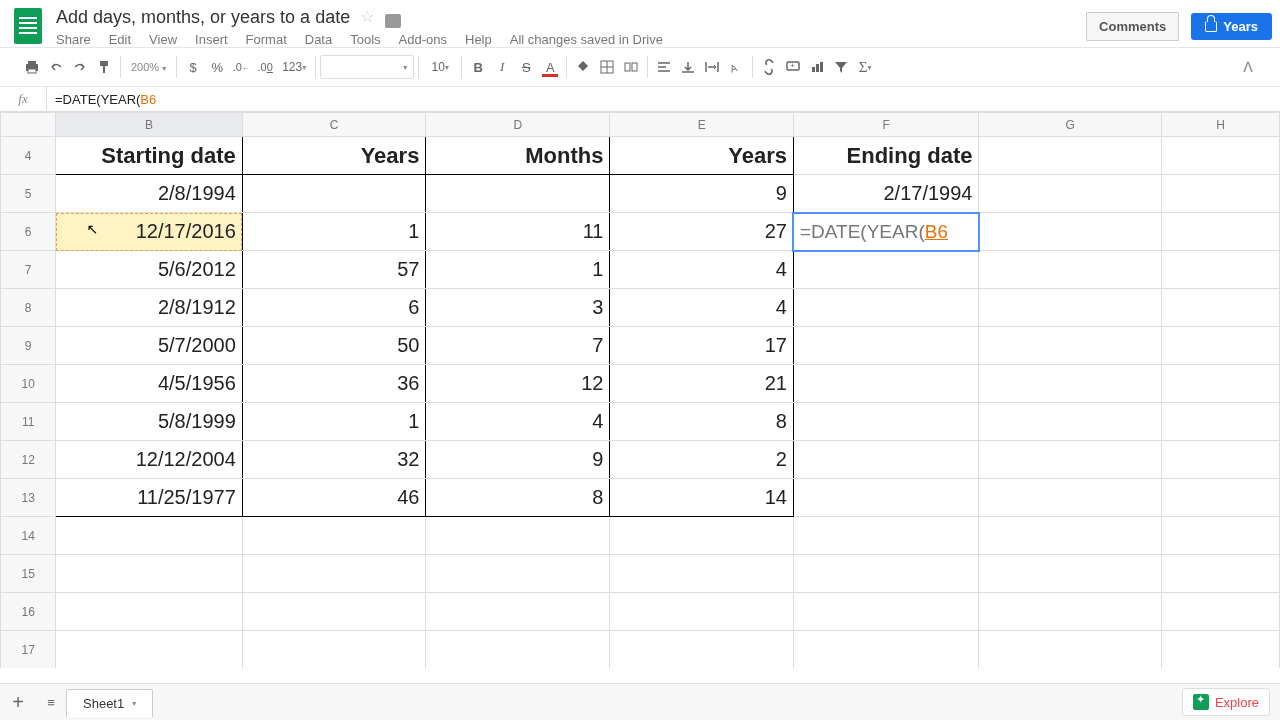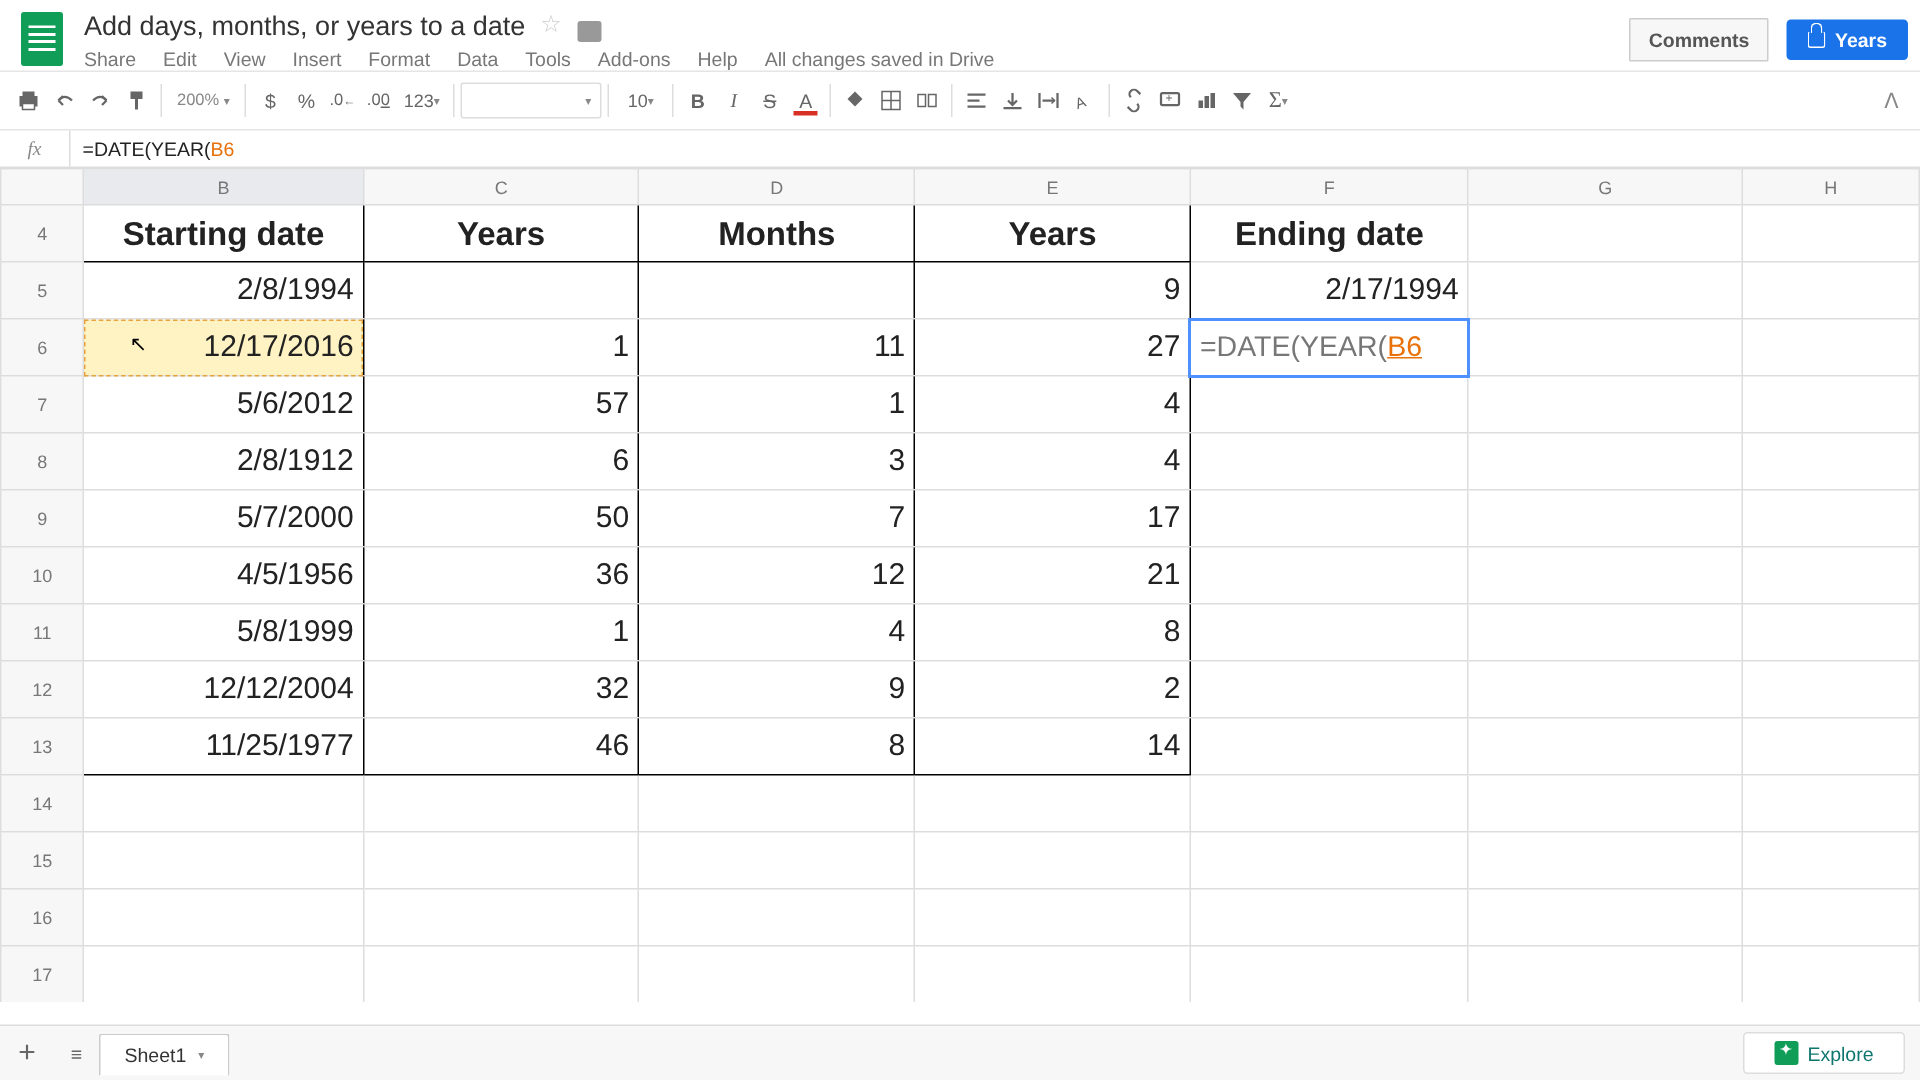--- a/index.html
+++ b/index.html
@@ -12,48 +12,48 @@
 .star{color:#ccc;font-size:16px}
 .folder{width:16px;height:14px;background:#999;border-radius:2px;display:inline-block}
 .menurow{display:flex;align-items:center;gap:18px;color:#777;font-size:13px;margin-top:4px}
 .menurow span{cursor:pointer}
 .save-status{color:#777;margin-left:0}
 .topright{display:flex;align-items:center;gap:12px;padding-top:6px}
 .btn-comments{border:1px solid #ccc;border-radius:1px;padding:6px 12px;font-size:13px;font-weight:bold;color:#555;background:#f7f7f7}
 .btn-share{background:#1a73e8;color:#fff;border-radius:3px;padding:6px 14px;font-size:13px;font-weight:bold;display:flex;align-items:center;gap:6px}
 .lock{width:10px;height:10px;border:1.5px solid #fff;border-radius:2px;border-top:none;position:relative}
 .lock::before{content:"";position:absolute;top:-6px;left:1px;width:6px;height:6px;border:1.5px solid #fff;border-bottom:none;border-radius:4px 4px 0 0}
-.toolbar{display:flex;align-items:center;border-top:1px solid #e5e5e5;border-bottom:1px solid #e5e5e5;height:38px;padding:0 7px;gap:0;color:#666;font-size:13px}
+.toolbar{display:flex;align-items:center;border-top:1px solid #e5e5e5;border-bottom:1px solid #e5e5e5;height:38px;padding:0 20px;gap:0;color:#666;font-size:13px}
 .tb{width:24px;height:24px;display:flex;align-items:center;justify-content:center;border-radius:2px;cursor:pointer}
 .sep{width:1px;height:22px;background:#ddd;margin:0 4px}
 .zoom{font-size:11px;color:#888;padding:0 6px}
 .fontsel{width:80px;font-size:12px;color:#777;border:1px solid #ddd;border-radius:2px;height:22px;display:flex;align-items:center;padding:0 6px;justify-content:space-between}
 .caret{font-size:8px;color:#888}
 .spacer{flex:1}
 .chev{color:#888;font-size:14px}
 .fxrow{display:flex;align-items:center;height:24px;border-bottom:1px solid #ddd;font-size:13px}
 .fxlabel{width:46px;text-align:center;font-style:italic;color:#888;font-family:Georgia,serif;border-right:1px solid #ddd;height:100%;display:flex;align-items:center;justify-content:center}
 .fxinput{flex:1;padding-left:8px;font-family:Arial;color:#222}
 .fx-ref{color:#e8710a}
 .sheet{position:relative;overflow:hidden;height:556px}
 table{border-collapse:collapse;table-layout:fixed}
 th,td{border:1px solid #ddd;box-sizing:border-box;font-size:20px;padding:0 6px;height:38px;text-align:right;background:#fff}
 th{background:#f7f7f7;font-weight:normal;font-size:12px;color:#777;text-align:center;height:24px}
 .rowhdr{background:#f7f7f7;font-size:12px;color:#777;text-align:center;width:56px;font-weight:normal}
-.hdrcell{font-weight:bold;text-align:center;font-size:22px}
+.hdrcell{font-weight:bold;text-align:right;font-size:22px}
 .bordered{border:1px solid #000!important}
 .active-ref{background:#fff3c4;outline:1.5px dashed #e8a33d;outline-offset:-1px}
 .formula-cell{outline:2px solid #4d90fe;outline-offset:-1px;text-align:left;font-size:19px;font-family:Arial;color:#777;position:relative;background:#fff}
 .formula-cell .ref{color:#e8710a;text-decoration:underline}
 .cursor-img{position:absolute;left:30px;top:8px;font-size:14px;color:#000;pointer-events:none}
 .bottombar{position:absolute;bottom:0;left:0;right:0;height:36px;border-top:1px solid #ddd;display:flex;align-items:center;background:#f7f7f7}
 .addsheet{width:36px;text-align:center;font-size:20px;color:#666;cursor:pointer}
 .allsheets{width:30px;text-align:center;color:#666;cursor:pointer}
 .tab{background:#fff;border:1px solid #ccc;border-bottom:none;padding:6px 16px;font-size:13px;color:#333;display:flex;align-items:center;gap:8px;border-radius:2px 2px 0 0;position:relative;top:1px}
-.explore{margin-left:auto;margin-right:10px;display:flex;align-items:center;gap:6px;color:#0f766e;font-size:13px;background:#fff;border:1px solid #ddd;border-radius:3px;padding:5px 20px}
+.explore{margin-left:auto;margin-right:10px;display:flex;align-items:center;gap:6px;color:#ef4444;font-size:13px;background:#fff;border:1px solid #ddd;border-radius:3px;padding:5px 10px}
 .explore .ic{width:16px;height:16px;background:#0f9d58;border-radius:2px;position:relative}
 .explore .ic::after{content:"✦";color:#fff;position:absolute;left:3px;top:-1px;font-size:11px}
 svg{display:block}
 </style>
 </head>
 <body>
 
 <div class="topbar">
   <div class="logo">
       <div class="box"></div>

